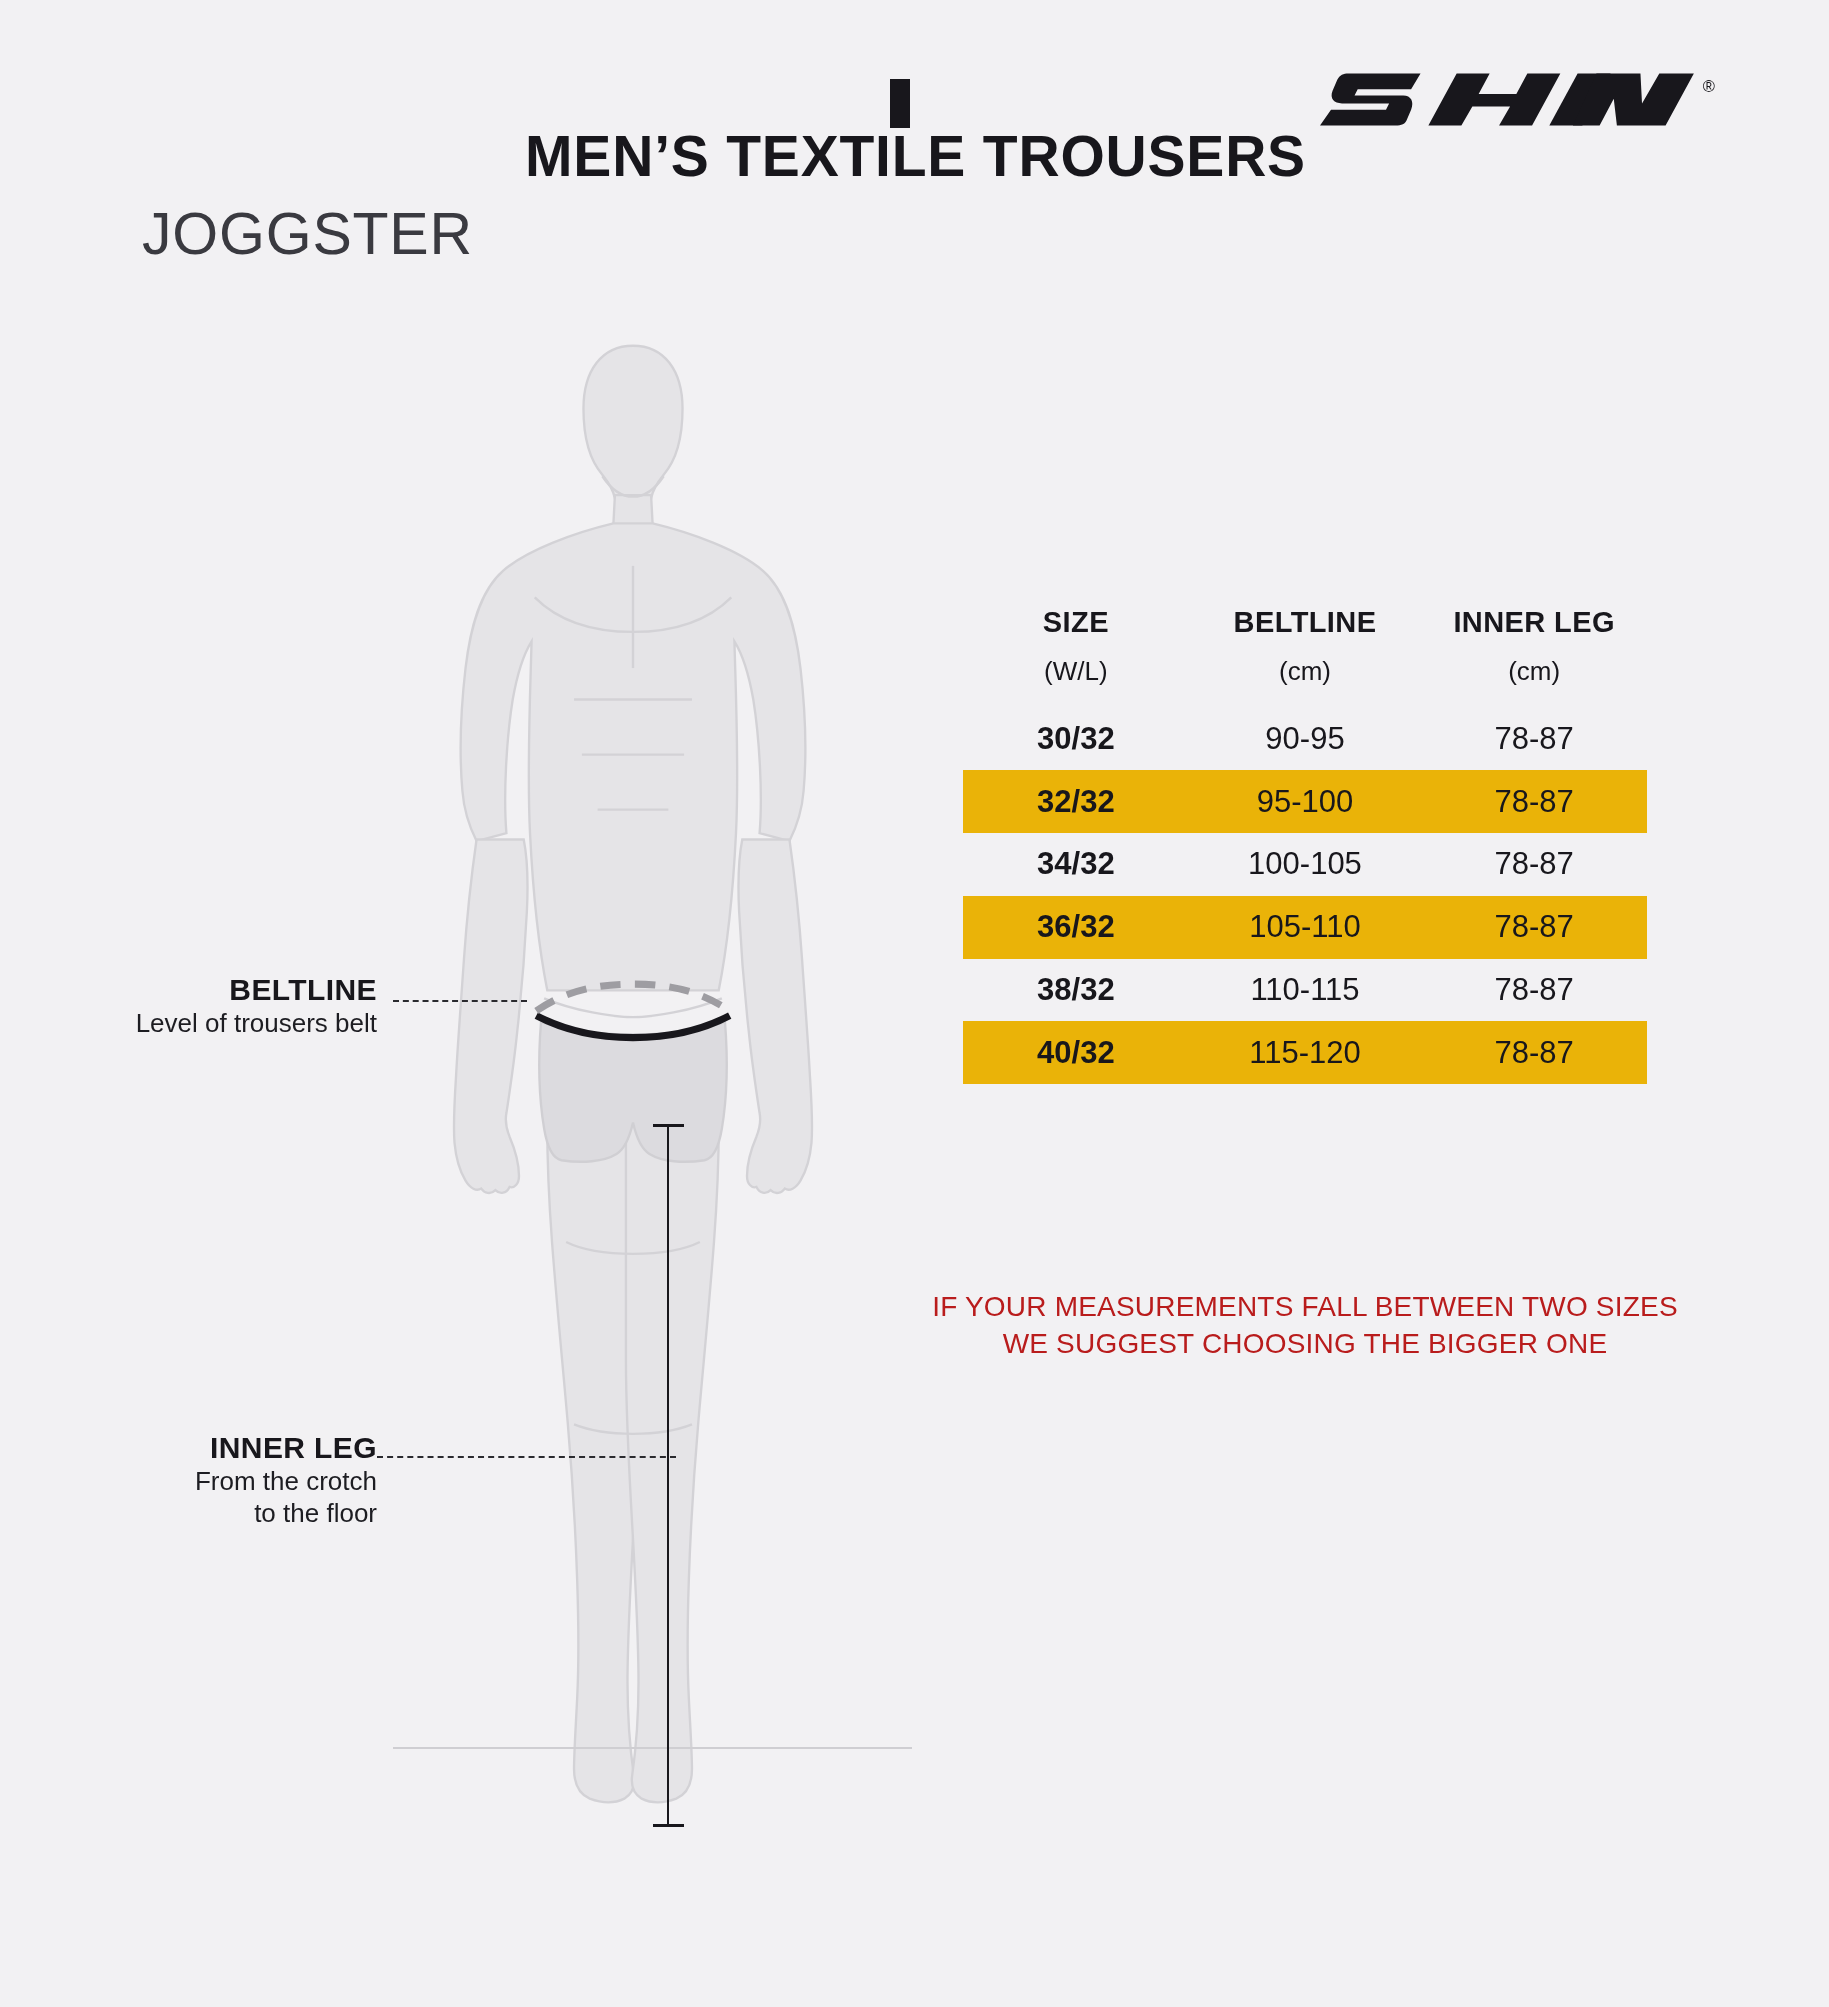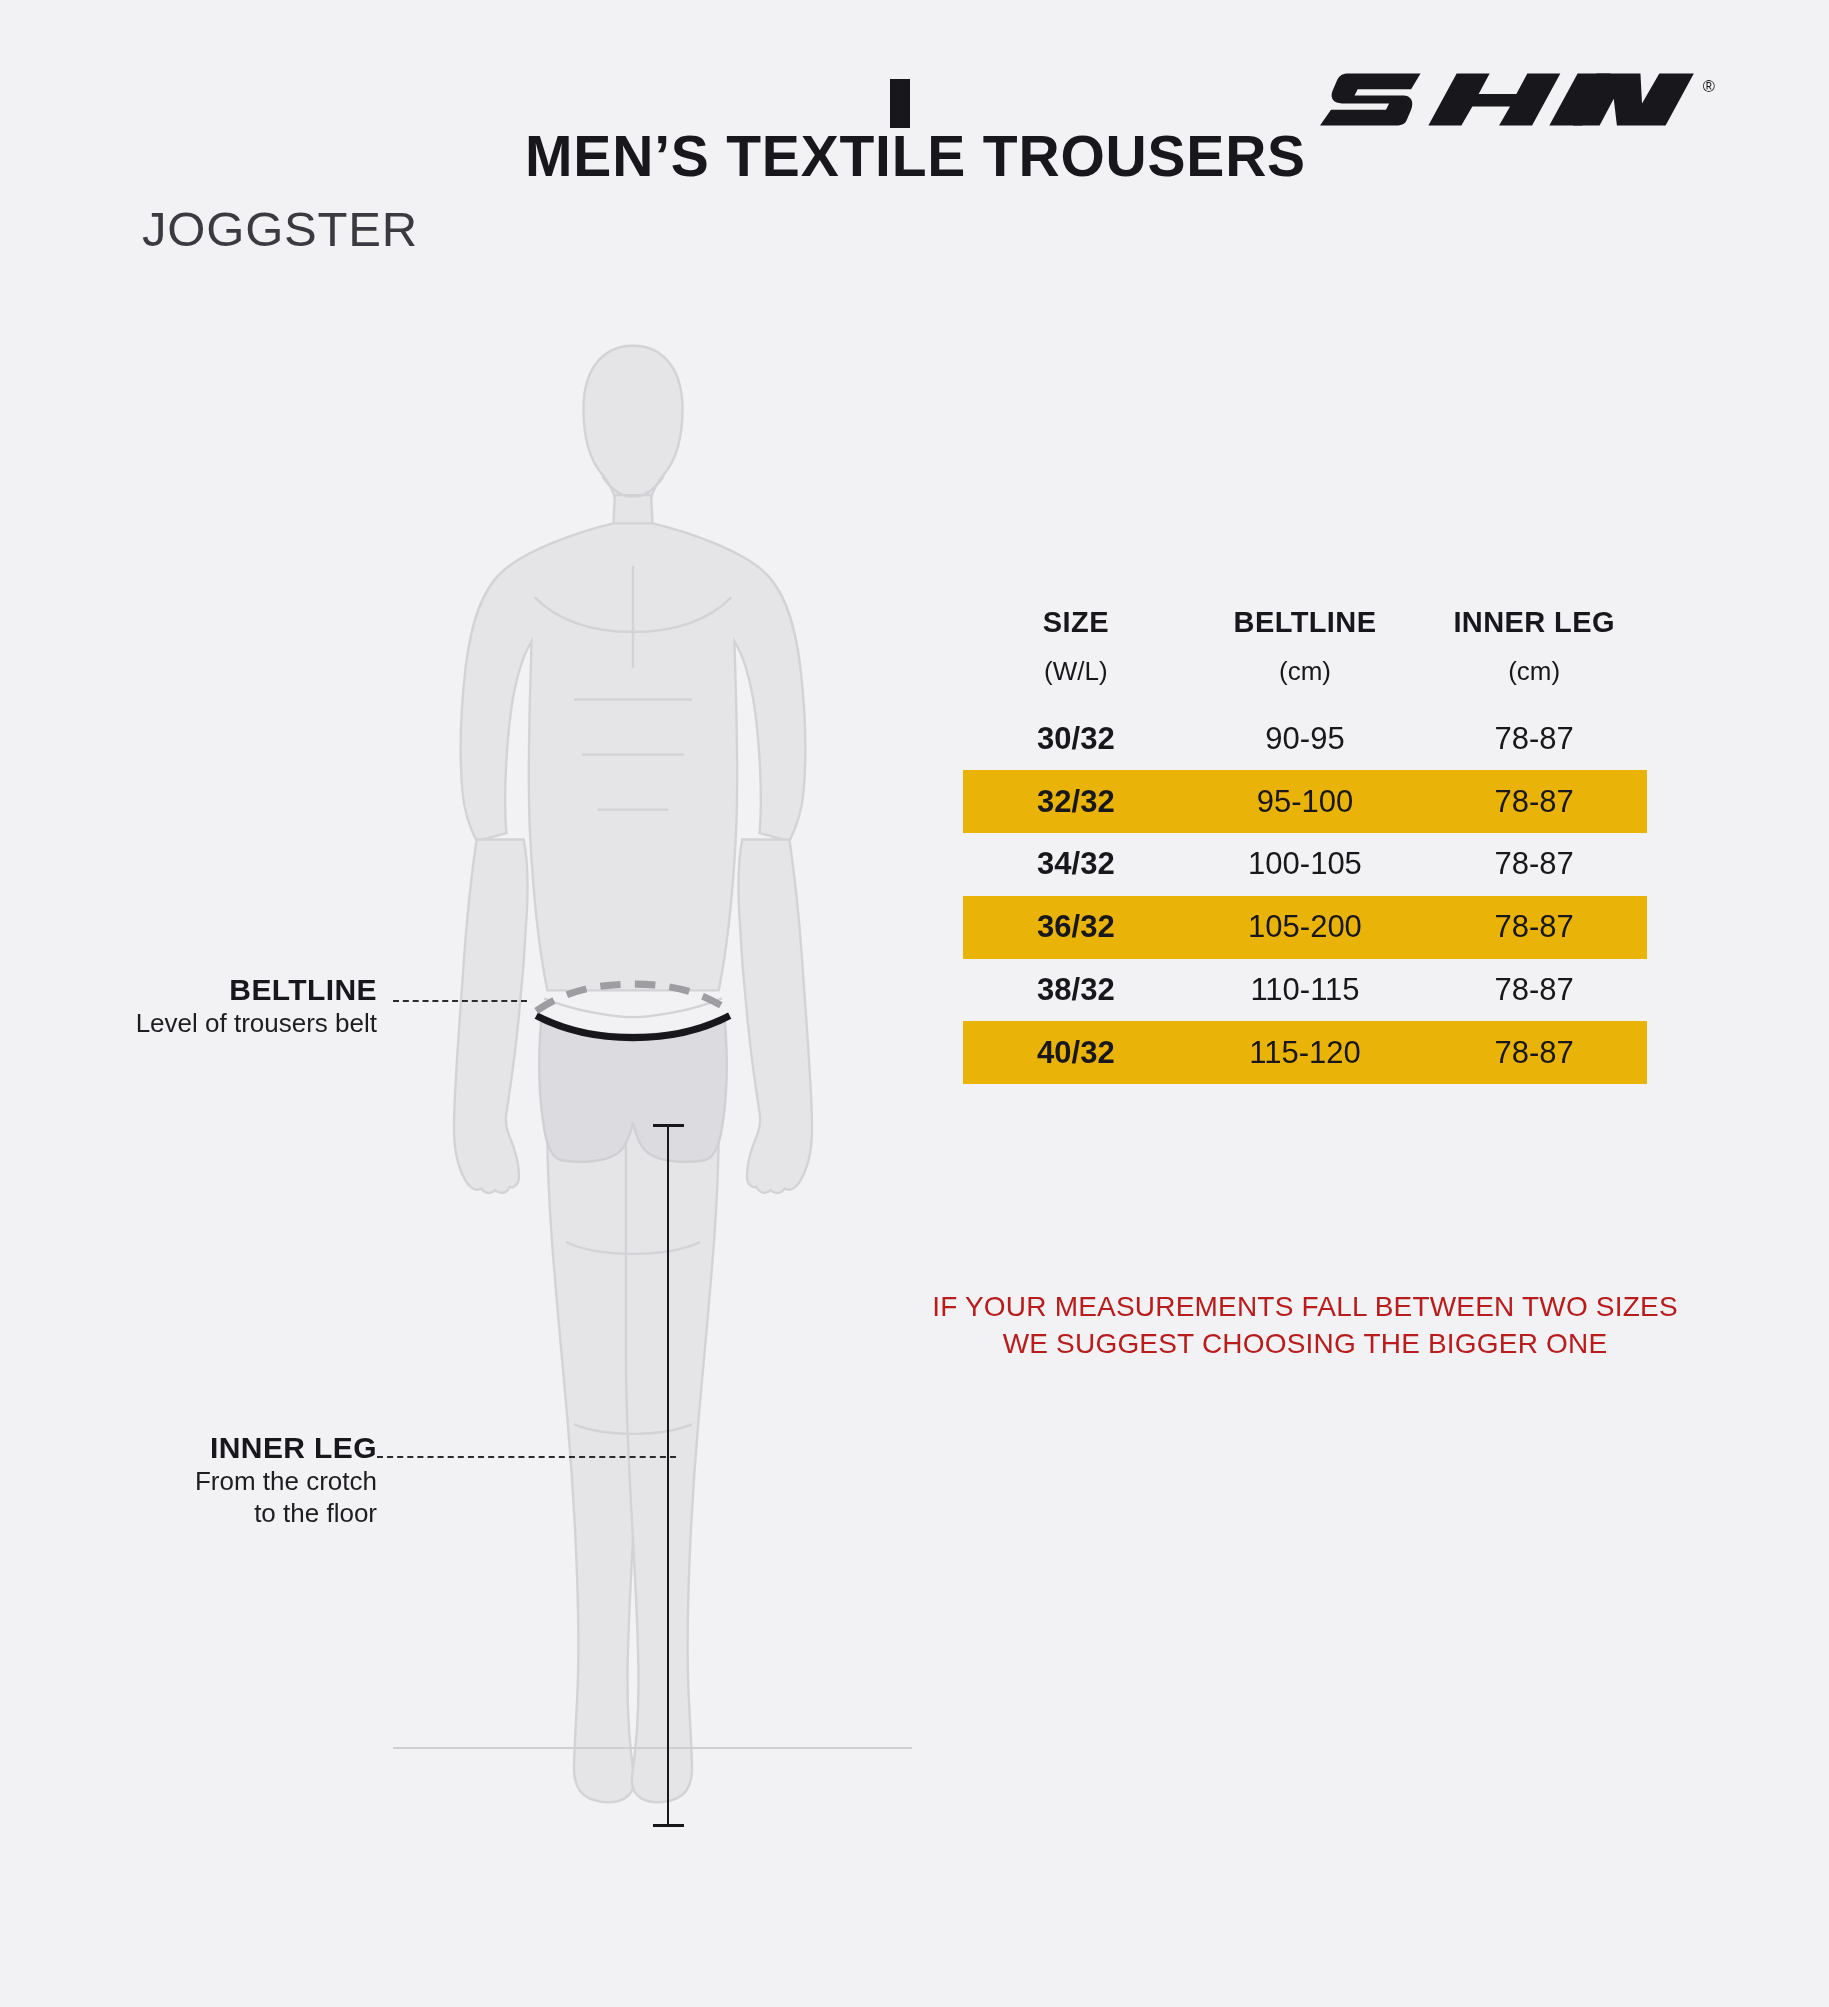--- a/index.html
+++ b/index.html
@@ -39,21 +39,21 @@
     font-size: 57px;
     font-weight: bold;
     letter-spacing: 0.8px;
     color: #18171c;
     line-height: 1;
     white-space: nowrap;
   }
   .title-sub {
     margin-top: 20.4px;
     margin-left: 52px;
-    font-size: 49px;
+    font-size: 59px;
     font-weight: normal;
     letter-spacing: 0.8px;
     color: #3a3a40;
     line-height: 1;
   }
 
   
   .brand {
     position: absolute;
     right: 114px;
@@ -302,21 +302,21 @@
         <td>95-100</td>
         <td>78-87</td>
       </tr>
       <tr>
         <td class="col-size">34/32</td>
         <td>100-105</td>
         <td>78-87</td>
       </tr>
       <tr class="alt">
         <td class="col-size">36/32</td>
-        <td>105-200</td>
+        <td>105-110</td>
         <td>78-87</td>
       </tr>
       <tr>
         <td class="col-size">38/32</td>
         <td>110-115</td>
         <td>78-87</td>
       </tr>
       <tr class="alt">
         <td class="col-size">40/32</td>
         <td>115-120</td>

